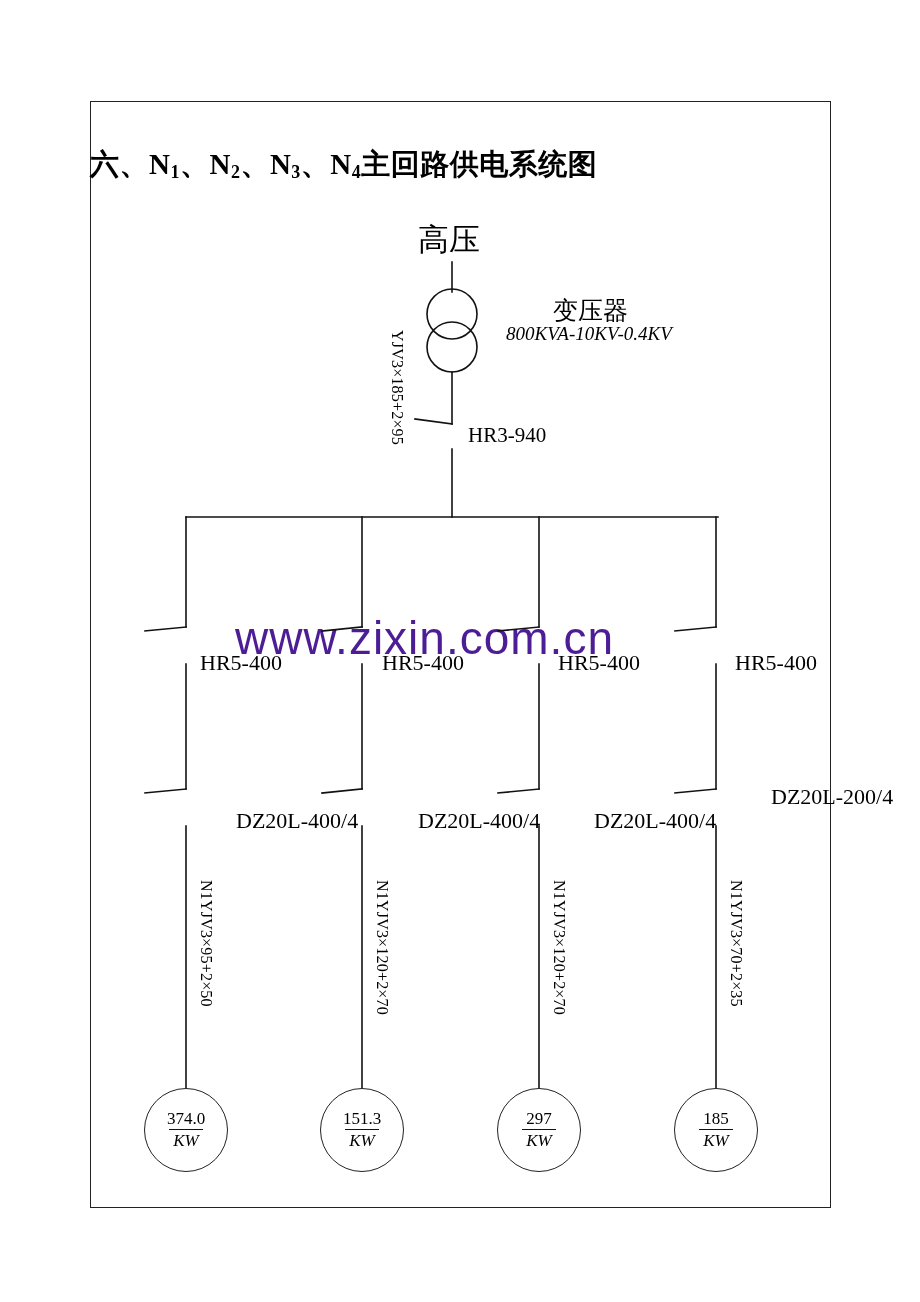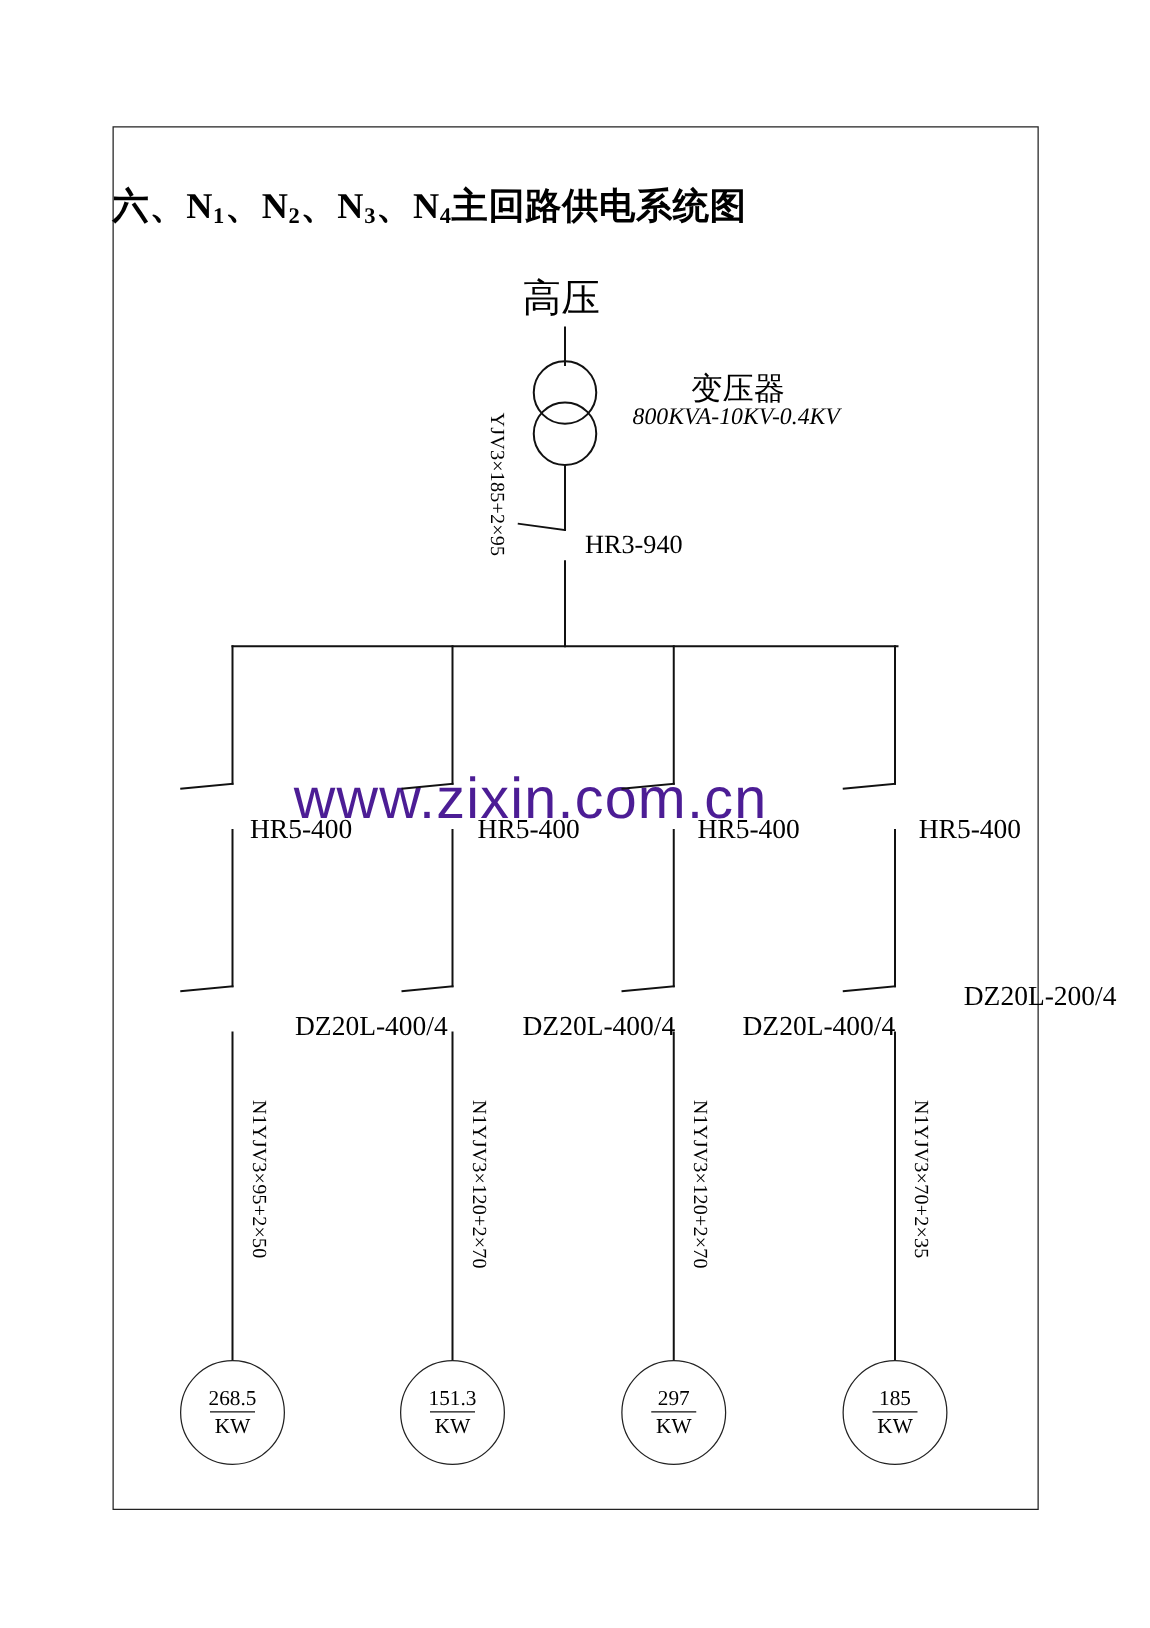--- a/index.html
+++ b/index.html
@@ -135,20 +135,21 @@
     line-height: 1.05;
   }
   .load-value {
     font-size: 17px;
     padding: 0 4px 1px 4px;
   }
   .load-unit {
     font-size: 17px;
     padding: 2px 4px 0 4px;
     border-top: 1.2px solid #111;
+    font-style: italic;
   }
   #load-1 { left: 144px; top: 1088px; }
   #load-2 { left: 320px; top: 1088px; }
   #load-3 { left: 497px; top: 1088px; }
   #load-4 { left: 674px; top: 1088px; }
 </style>
 </head>
 <body>
 
 <div id="sheet">
@@ -218,21 +219,21 @@
   <div class="lbl brk-label" id="label-brk3">DZ20L-400/4</div>
   <div class="lbl brk-label" id="label-brk4">DZ20L-200/4</div>
 
   <div class="lbl vert-cable" id="label-cable1">N1YJV3×95+2×50</div>
   <div class="lbl vert-cable" id="label-cable2">N1YJV3×120+2×70</div>
   <div class="lbl vert-cable" id="label-cable3">N1YJV3×120+2×70</div>
   <div class="lbl vert-cable" id="label-cable4">N1YJV3×70+2×35</div>
 
   <div class="load-box" id="load-1">
     <div class="load-frac">
-      <span class="load-value">268.5</span>
+      <span class="load-value">374.0</span>
       <span class="load-unit">KW</span>
     </div>
   </div>
   <div class="load-box" id="load-2">
     <div class="load-frac">
       <span class="load-value">151.3</span>
       <span class="load-unit">KW</span>
     </div>
   </div>
   <div class="load-box" id="load-3">

